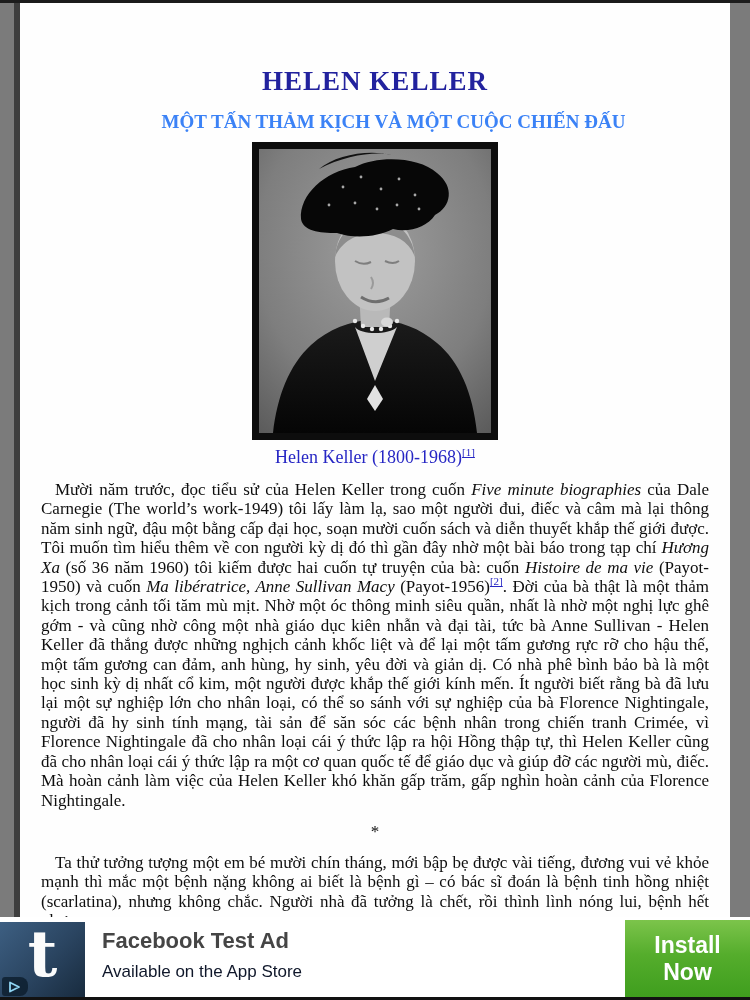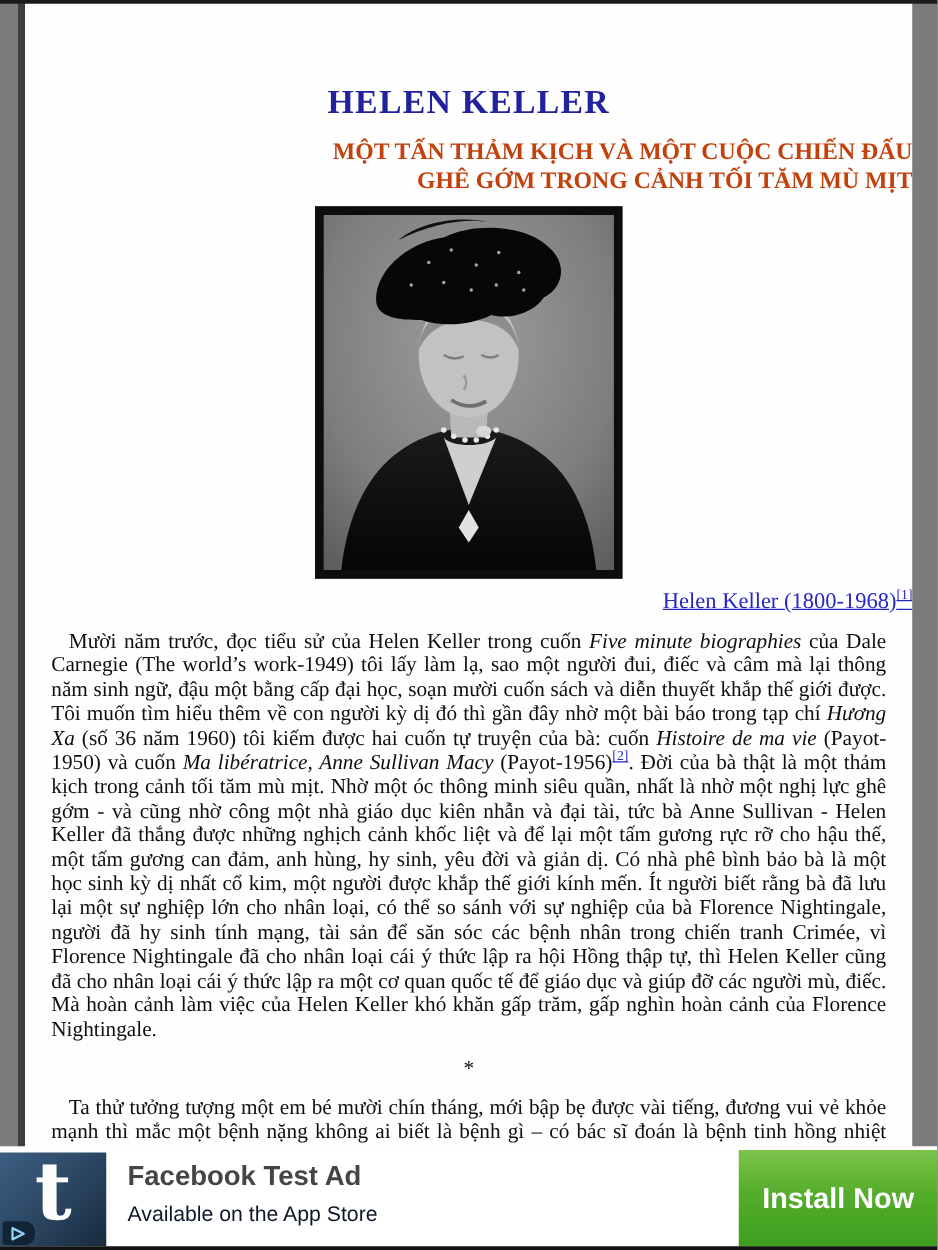--- a/index.html
+++ b/index.html
@@ -7,66 +7,65 @@
     background:#7b7b7b;font-family:"Liberation Serif","DejaVu Serif",serif;}
   .top-edge{position:absolute;left:0;top:0;width:750px;height:3px;background:#1c1c1c;z-index:3;}
   .margin-strip{position:absolute;top:0;height:1000px;background:#7b7b7b;z-index:2;}
   .margin-left{left:0;width:14px;}
   .margin-right{right:0;width:20px;}
   .page{position:absolute;left:14px;top:0;width:716px;height:1000px;background:#fefefe;
     border-left:6px solid #3e3e3e;box-sizing:border-box;z-index:1;color:#111;}
   .article{position:relative;width:100%;height:100%;overflow:hidden;}
   .title{margin:66px 0 0;text-align:center;font-size:27px;font-weight:bold;
     letter-spacing:1px;color:#22229e;}
-  .subtitle{margin:13px auto 0;text-align:right;font-size:19px;font-weight:bold;
-    line-height:23px;color:#c2410c;padding-left:37px;}
+  .subtitle{margin:13px auto 0;text-align:center;font-size:19px;font-weight:bold;
+    line-height:23px;color:#3b82f6;padding-left:37px;}
   .photo-frame{width:232px;height:284px;margin:9px auto 0;border:7px solid #0d0d0d;
     background:#777;}
   .photo-frame svg{display:block;}
-  .caption{margin:7px 0 0;text-align:right;font-size:18px;color:#2626c4;text-decoration:underline;}
+  .caption{margin:7px 0 0;text-align:center;font-size:18px;color:#2626c4;}
   .body-text{width:692px;margin:10px auto 0;font-size:17px;line-height:19.4px;
     text-align:justify;color:#0e0e0e;}
   .body-text p{margin:12px;text-indent:14px;}
   .sep{margin:5px 0;text-align:center;font-size:17px;line-height:19px;color:#0e0e0e;}
   .it{font-style:italic;}
   .fnote{color:#2626c4;text-decoration:underline;}
   sup{font-size:11px;line-height:0;}
   
   .ad-banner{position:absolute;left:0;bottom:0;width:750px;height:83px;background:#ffffff;
     z-index:5;font-family:"Liberation Sans","DejaVu Sans",sans-serif;}
   .ad-bottom-line{position:absolute;left:0;bottom:0;width:100%;height:3px;background:#121212;}
   .ad-tile{position:absolute;left:0;top:5px;width:85px;height:75px;
     background:linear-gradient(135deg,#3d5f82 0%,#2a4460 55%,#182b3e 100%);}
   .ad-tile .t-glyph{position:absolute;left:0;top:-6px;width:100%;text-align:center;
     font-family:"DejaVu Serif",serif;font-weight:bold;font-size:64px;color:#fbfbfb;}
   .adchoices{position:absolute;left:2px;bottom:4px;width:26px;height:19px;
     background:rgba(10,25,40,.75);border-radius:3px 8px 8px 3px;display:flex;
     align-items:center;justify-content:center;cursor:pointer;}
   .ad-title{position:absolute;left:102px;top:11px;font-size:22px;font-weight:bold;color:#454545;}
   .ad-sub{position:absolute;left:102px;top:45px;font-size:17px;color:#0f172a;}
-  .ad-cta{position:absolute;right:0;top:3px;width:159px;height:77px;border:none;
+  .ad-cta{position:absolute;right:0;top:3px;width:125px;height:77px;border:none;
     background:linear-gradient(180deg,#7cc44b 0%,#55ad2c 45%,#3f9e1e 100%);
     color:#fff;font-weight:bold;font-size:23px;font-family:"Liberation Sans",sans-serif;
     cursor:pointer;}
 </style>
 </head>
 <body>
 
 <div class="viewport">
   <div class="top-edge"></div>
   <div class="margin-strip margin-left"></div>
   <div class="margin-strip margin-right"></div>
 
   <div class="page">
     <div class="article">
       <h1 class="title">HELEN KELLER</h1>
 
       <div class="subtitle">
         <div>MỘT TẤN THẢM KỊCH VÀ MỘT CUỘC CHIẾN ĐẤU</div>
-        <div>GHÊ GỚM TRONG CẢNH TỐI TĂM MÙ MỊT</div>
       </div>
 
       <div class="photo-frame">
         <svg width="232" height="284" viewBox="0 0 232 284">
           <defs>
             <radialGradient id="bgGrad" cx="50%" cy="35%" r="85%">
               <stop offset="0%" stop-color="#9d9d9d"></stop>
               <stop offset="60%" stop-color="#7e7e7e"></stop>
               <stop offset="100%" stop-color="#575757"></stop>
             </radialGradient>

